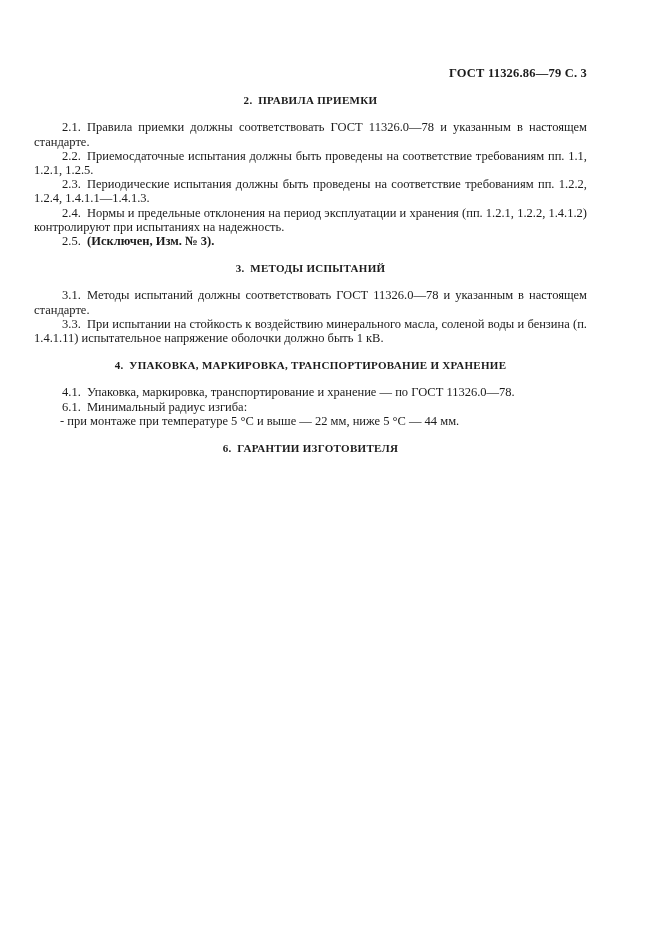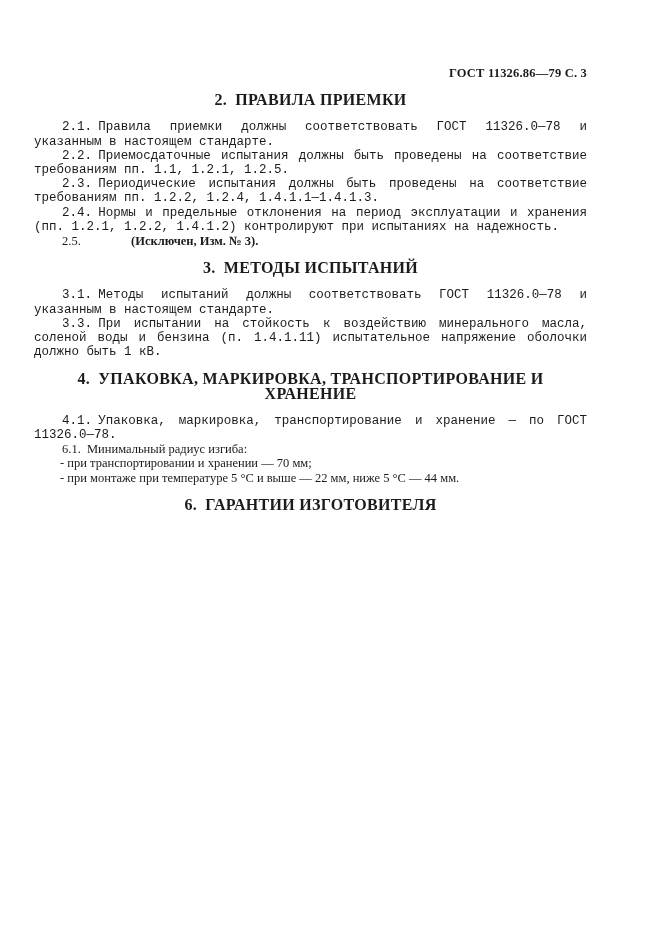--- a/index.html
+++ b/index.html
@@ -21,45 +21,43 @@
     font-size: 12.5px;
     line-height: 14.2px;
   }
   .page-header {
     font-weight: bold;
     text-align: right;
     letter-spacing: 0.2px;
     margin: 0;
   }
   .section-heading {
-    font-size: 16px;
+    font-size: 11px;
     font-weight: bold;
     text-align: center;
     letter-spacing: 0.3px;
     margin: 13px 0 13px 0;
   }
   .para {
     margin: 0;
     text-align: justify;
     text-indent: 28px;
-    font-family: Liberation Mono, monospace;
   }
   .para-plain {
     margin: 0;
     text-align: left;
     text-indent: 28px;
   }
   .dash-line {
     margin: 0 0 0 26px;
     text-align: left;
     text-indent: 0;
   }
   b.excl {
     font-weight: bold;
-    margin-left: 44px;
   }
 </style>
 </head>
 <body>
 
 <div class="page">
   <div class="content">
 
     <p class="page-header">ГОСТ 11326.86—79 С. 3</p>
 
@@ -71,19 +69,18 @@
     <p class="para-plain"><span>2.5. </span><b class="excl">(Исключен, Изм. № 3).</b></p>
 
     <h2 class="section-heading">3. МЕТОДЫ ИСПЫТАНИЙ</h2>
     <p class="para">3.1. Методы испытаний должны соответствовать ГОСТ 11326.0—78 и указанным в настоящем стандарте.</p>
     <p class="para">3.3. При испытании на стойкость к воздействию минерального масла, соленой воды и бензина (п. 1.4.1.11) испытательное напряжение оболочки должно быть 1 кВ.</p>
 
     <h2 class="section-heading">4. УПАКОВКА, МАРКИРОВКА, ТРАНСПОРТИРОВАНИЕ И ХРАНЕНИЕ</h2>
     <p class="para">4.1. Упаковка, маркировка, транспортирование и хранение — по ГОСТ 11326.0—78.</p>
 
     <p class="para-plain">6.1. Минимальный радиус изгиба:</p>
-    <p class="dash-line">- при транспортировании и хранении — 70 мм;</p>
     <p class="dash-line">- при монтаже при температуре 5 °С и выше — 22 мм, ниже 5 °С — 44 мм.</p>
 
     <h2 class="section-heading">6. ГАРАНТИИ ИЗГОТОВИТЕЛЯ</h2>
 
   </div>
 </div>
 
 </body></html>

